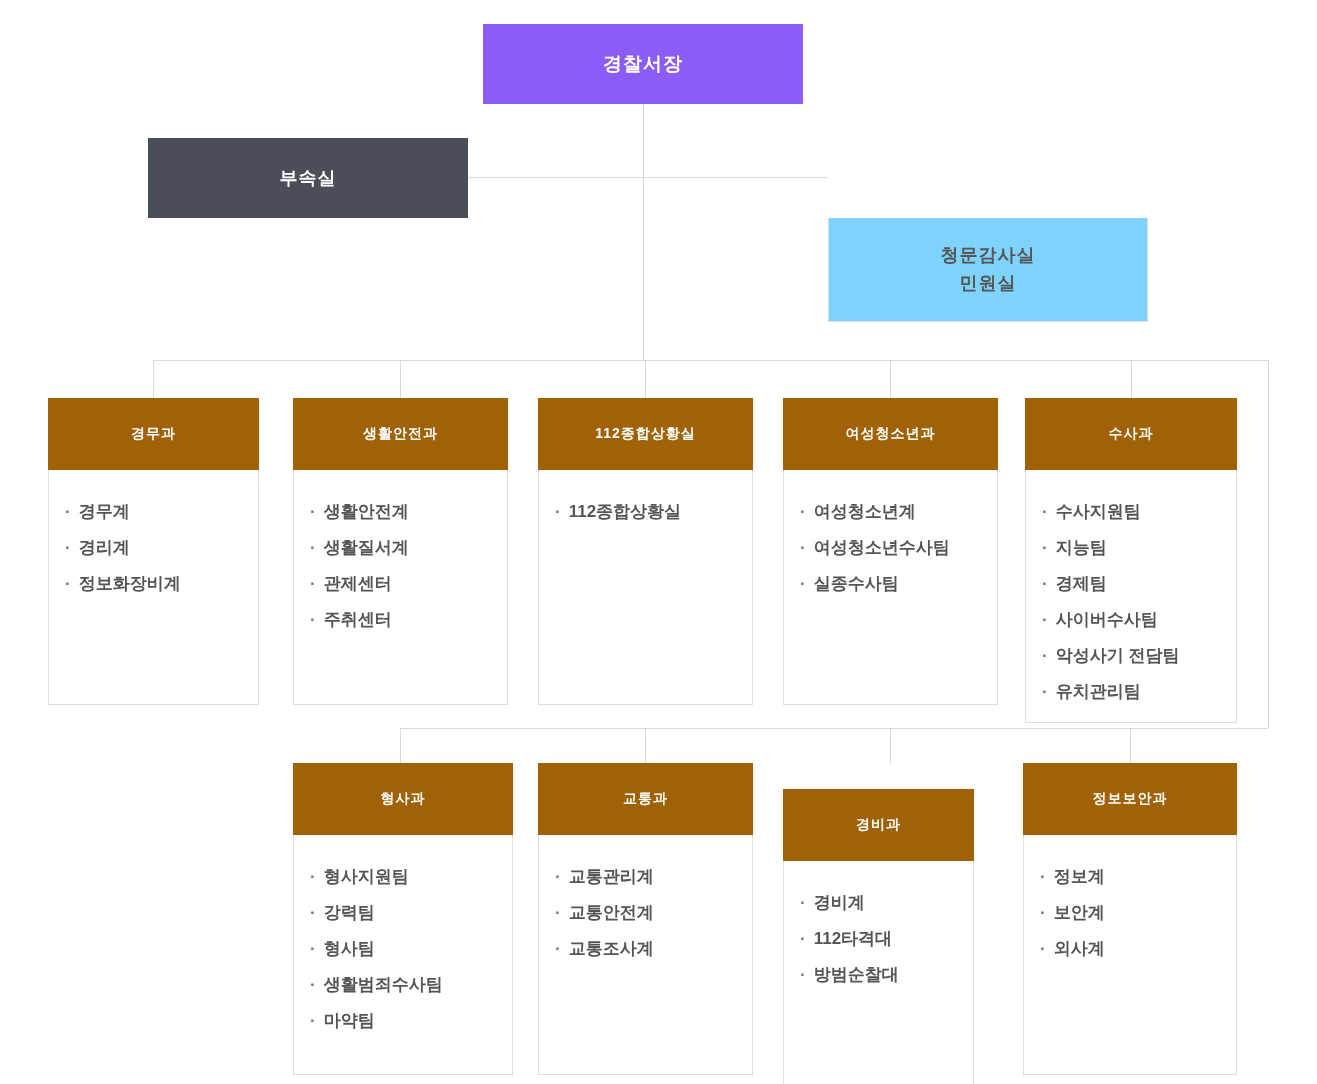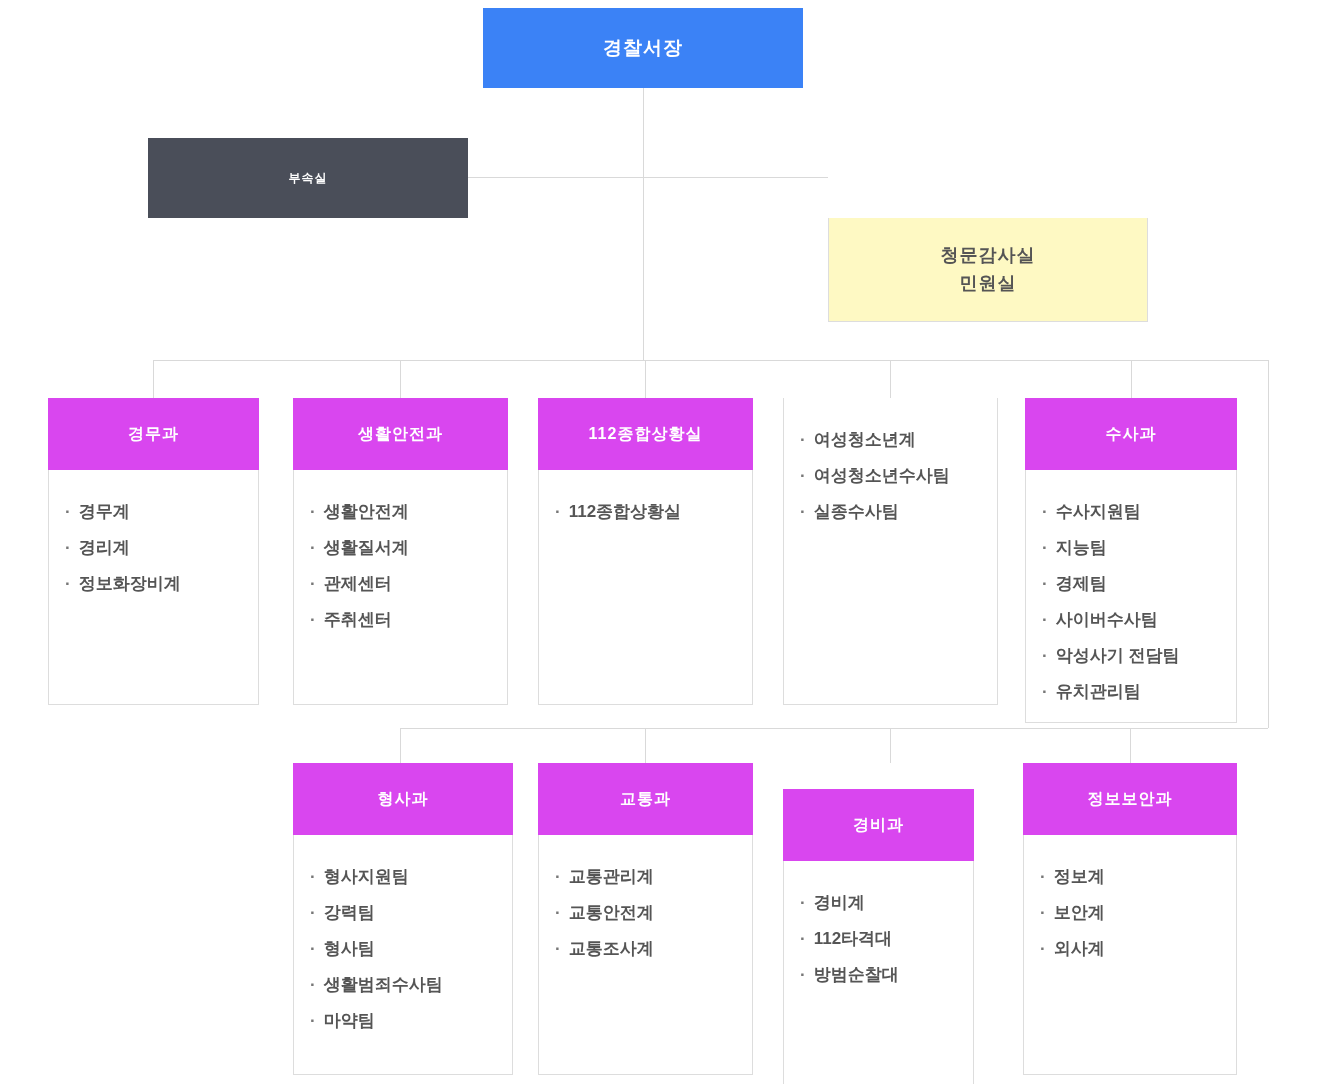--- a/index.html
+++ b/index.html
@@ -19,50 +19,50 @@
   .hline, .vline {
     position: absolute;
     background: #d9d9d9;
   }
   .hline { height: 1px; }
   .vline { width: 1px; }
 
   
   .chief-box {
     position: absolute;
-    left: 483px; top: 8px;
+    left: 483px; top: 24px;
     width: 320px; height: 80px;
-    background: #3b82f6;
+    background: #8b5cf6;
     color: #ffffff;
     font-size: 19px;
     font-weight: bold;
     display: flex;
     align-items: center;
     justify-content: center;
     letter-spacing: 1px;
   }
 
   
   .staff-box {
     position: absolute;
     width: 320px; height: 80px;
     background: #4a4e59;
     color: #ffffff;
-    font-size: 12px;
+    font-size: 18px;
     font-weight: bold;
     display: flex;
     align-items: center;
     justify-content: center;
     letter-spacing: 1px;
   }
   .audit-body {
     position: absolute;
     left: 828px; top: 218px;
     width: 318px; height: 103px;
-    background: #fef9c3;
+    background: #7dd3fc;
     border: 1px solid #dddddd;
     border-top: none;
     color: #555555;
     font-size: 18px;
     font-weight: bold;
     display: flex;
     flex-direction: column;
     align-items: center;
     justify-content: center;
     line-height: 1.55;
@@ -70,23 +70,23 @@
   }
 
   
   .dept {
     position: absolute;
     display: flex;
     flex-direction: column;
   }
   .dept-header {
     height: 72px;
-    background: #d946ef;
+    background: #a16207;
     color: #ffffff;
-    font-size: 16px;
+    font-size: 14px;
     font-weight: bold;
     display: flex;
     align-items: center;
     justify-content: center;
     letter-spacing: 1px;
     flex: 0 0 auto;
   }
   .dept-body {
     flex: 1 1 auto;
     background: #ffffff;
@@ -189,20 +189,21 @@
     <div class="dept-header">112종합상황실</div>
     <div class="dept-body">
       <div class="item">
           <span class="bullet">·</span>
           <span>112종합상황실</span>
         </div>
     </div>
   </div>
 
   <div class="dept" style="left:783px; top:398px; width:215px; height:307px;">
+    <div class="dept-header">여성청소년과</div>
     <div class="dept-body">
       <div class="item">
           <span class="bullet">·</span>
           <span>여성청소년계</span>
         </div>
       <div class="item">
           <span class="bullet">·</span>
           <span>여성청소년수사팀</span>
         </div>
       <div class="item">

